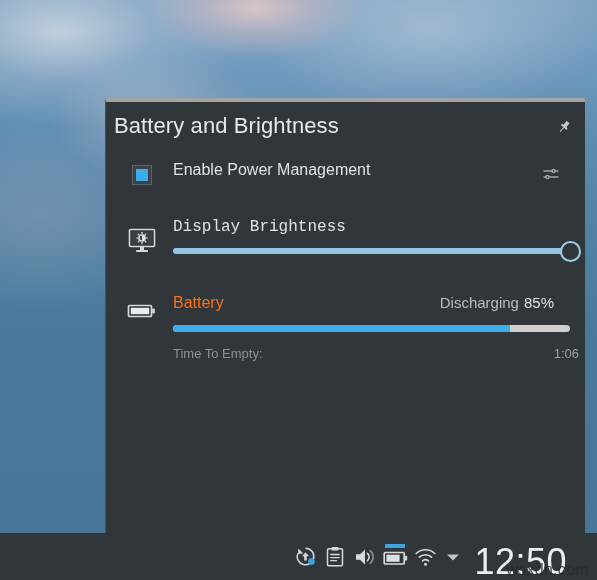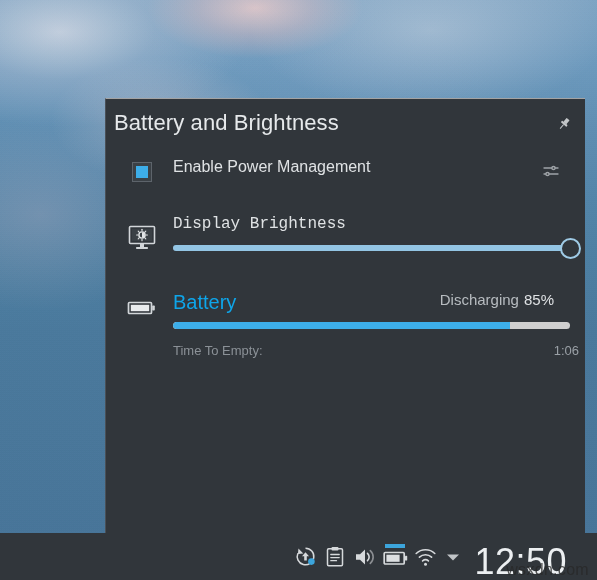--- a/index.html
+++ b/index.html
@@ -52,21 +52,21 @@
   }
 
   
   #popup {
     position: absolute;
     left: 105px;
     top: 98px;
     width: 480px;
     height: 435px;
     background: #31363b;
-    border-top: 1px solid #a3a3a3;
+    border-top: 4px solid #a3a3a3;
     border-left: 1px solid #4a5057;
     color: #d4d7da;
   }
 
   .popup-header {
     position: relative;
     height: 52px;
   }
 
   .popup-title {
@@ -210,22 +210,22 @@
 
   #battery-row .row-icon {
     top: 4px;
     height: 26px;
   }
 
   .battery-label {
     position: absolute;
     left: 67px;
     top: 0px;
-    font-size: 20px;
-    color: #0ea5e9;
+    font-size: 16px;
+    color: #f97316;
   }
 
   .battery-state {
     position: absolute;
     right: 31px;
     top: 0px;
     font-size: 15px;
     color: #b7bcc0;
   }
 

